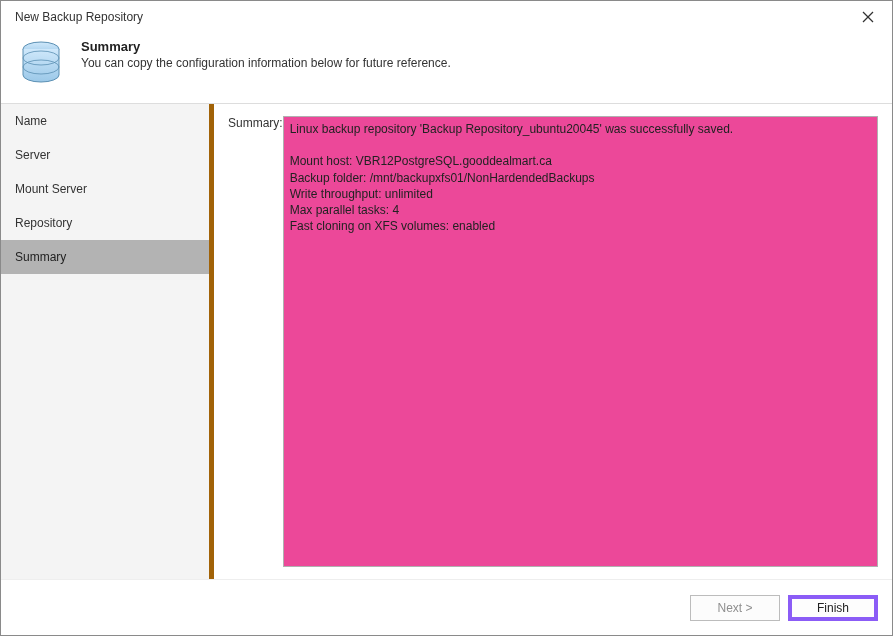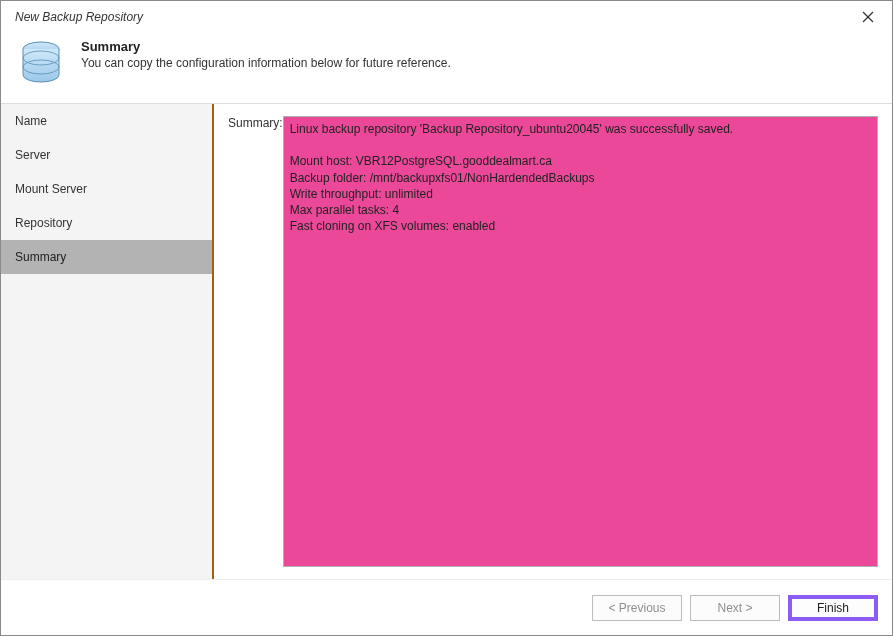--- a/index.html
+++ b/index.html
@@ -22,21 +22,20 @@
     background:#fff;
   }
   .titlebar {
     height:32px;
     display:flex;
     align-items:center;
     justify-content:space-between;
     padding:0 10px 0 14px;
     font-size:12px;
     color:#333;
-    font-style:italic;
   }
   .titlebar .close {
     width:28px;
     height:28px;
     display:flex;
     align-items:center;
     justify-content:center;
     font-size:14px;
     color:#333;
     cursor:pointer;
@@ -65,21 +64,21 @@
   }
   .body {
     flex:1;
     display:flex;
     border-top:1px solid #ddd;
     min-height:0;
   }
   .sidebar {
     width:213px;
     background:#f4f4f4;
-    border-right:2px solid #a16207;
+    border-right:5px solid #a16207;
     display:flex;
     flex-direction:column;
   }
   .nav-item {
     padding:10px 14px;
     font-size:12px;
     color:#333;
     cursor:pointer;
     line-height:14px;
   }
@@ -189,18 +188,17 @@
 
 Mount host: VBR12PostgreSQL.gooddealmart.ca
 Backup folder: /mnt/backupxfs01/NonHardendedBackups
 Write throughput: unlimited
 Max parallel tasks: 4
 Fast cloning on XFS volumes: enabled</textarea>
     </div>
   </div>
 
   <div class="footer">
-    <button class="btn" disabled="">&lt; Previous</button>
     <button class="btn" disabled="">Next &gt;</button>
     <button class="btn primary">Finish</button>
   </div>
 
 </div>
 
 </body></html>

